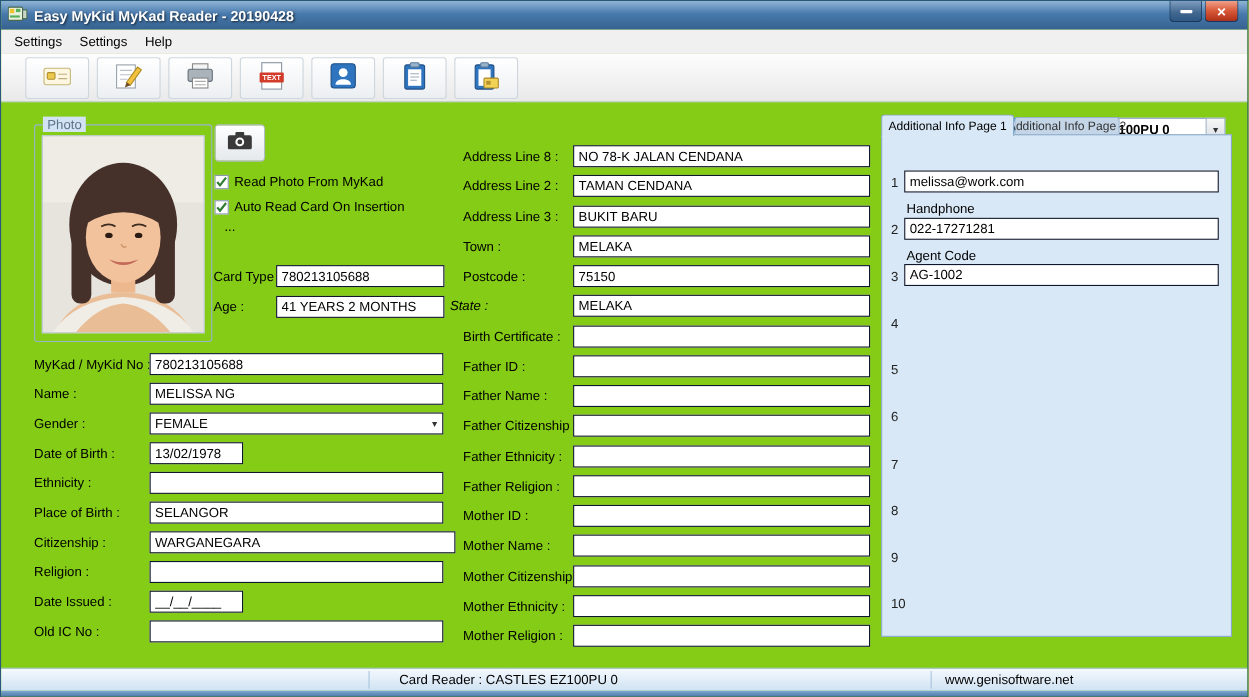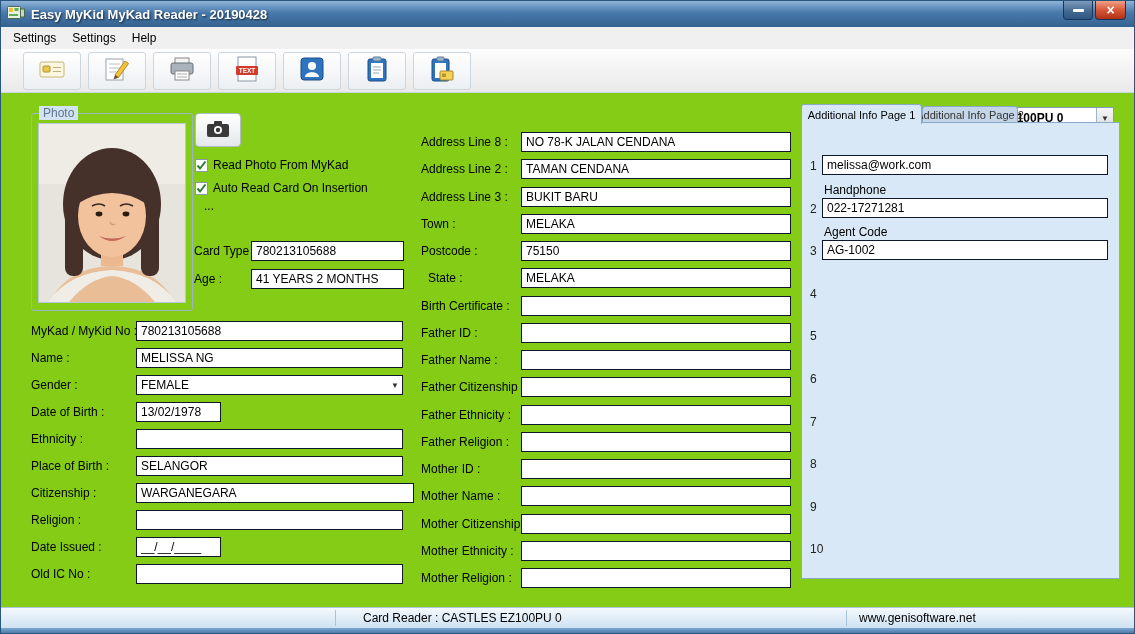--- a/index.html
+++ b/index.html
@@ -298,21 +298,21 @@
     <div class="lbl" style="left: 420px; top: 134px;">Address Line 8 :</div>
     <input class="field" value="NO 78-K JALAN CENDANA" style="left: 520px; top: 131px; width: 270px;">
     <div class="lbl" style="left: 420px; top: 161px;">Address Line 2 :</div>
     <input class="field" value="TAMAN CENDANA" style="left: 520px; top: 158px; width: 270px;">
     <div class="lbl" style="left: 420px; top: 189px;">Address Line 3 :</div>
     <input class="field" value="BUKIT BARU" style="left: 520px; top: 186px; width: 270px;">
     <div class="lbl" style="left: 420px; top: 216px;">Town :</div>
     <input class="field" value="MELAKA" style="left: 520px; top: 213px; width: 270px;">
     <div class="lbl" style="left: 420px; top: 243px;">Postcode :</div>
     <input class="field" value="75150" style="left: 520px; top: 240px; width: 270px;">
-    <div class="lbl" style="left: 427px; top: 270px;">State :</div>
+    <div class="lbl" style="left: 408px; top: 270px; font-style: italic;">State :</div>
     <input class="field" value="MELAKA" style="left: 520px; top: 267px; width: 270px;">
     <div class="lbl" style="left: 420px; top: 298px;">Birth Certificate :</div>
     <input class="field" value="" style="left: 520px; top: 295px; width: 270px;">
     <div class="lbl" style="left: 420px; top: 325px;">Father ID :</div>
     <input class="field" value="" style="left: 520px; top: 322px; width: 270px;">
     <div class="lbl" style="left: 420px; top: 352px;">Father Name :</div>
     <input class="field" value="" style="left: 520px; top: 349px; width: 270px;">
     <div class="lbl" style="left: 420px; top: 379px;">Father Citizenship :</div>
     <input class="field" value="" style="left: 520px; top: 376px; width: 270px;">
     <div class="lbl" style="left: 420px; top: 407px;">Father Ethnicity :</div>

